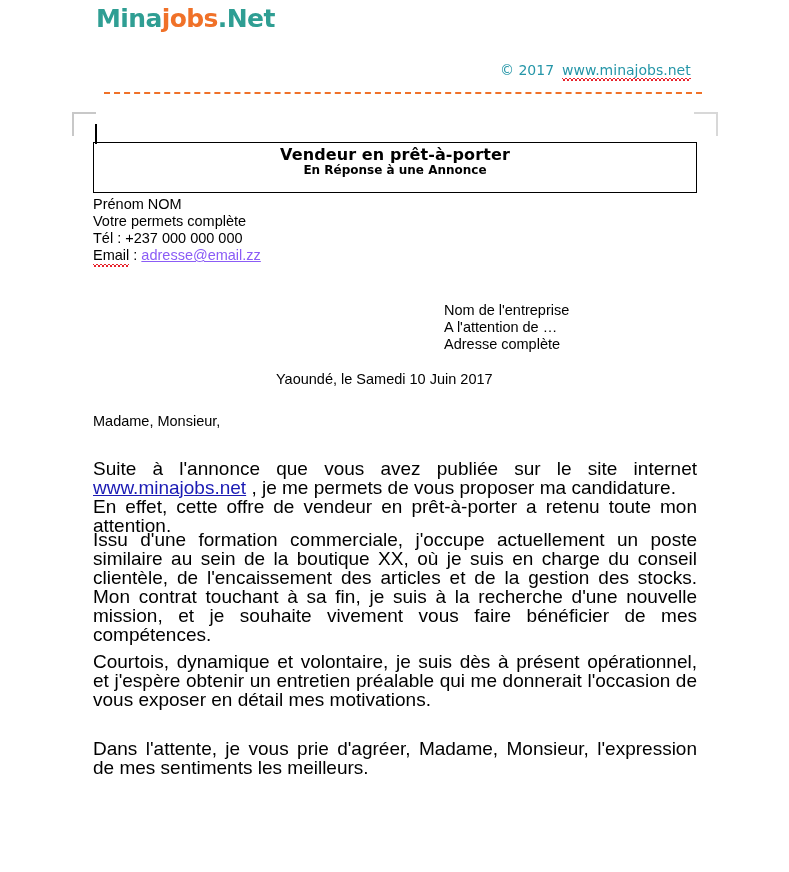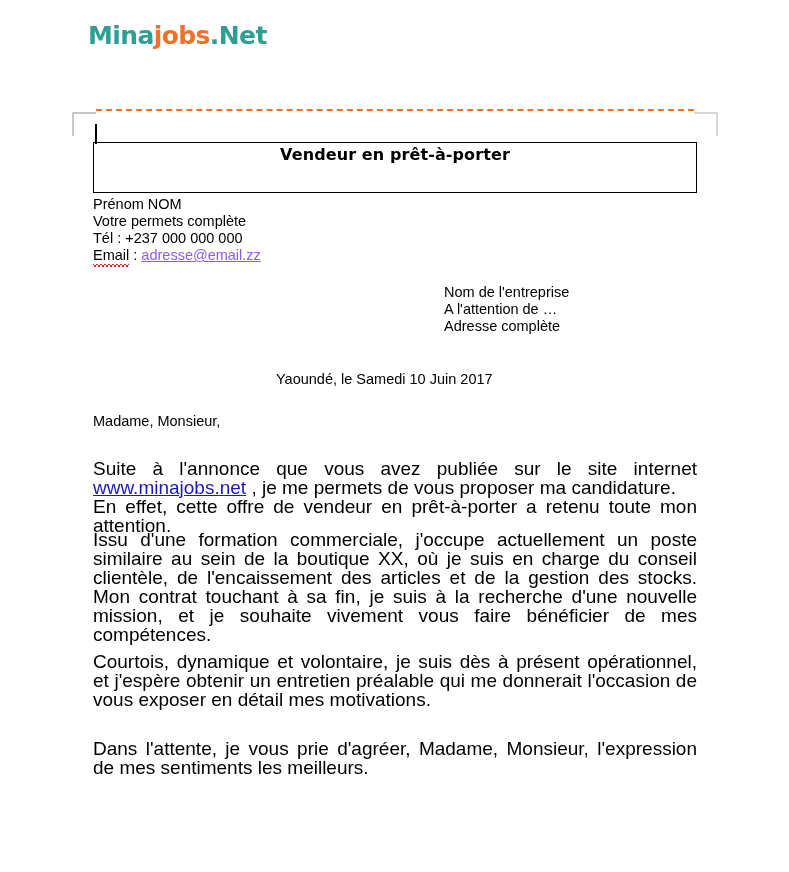--- a/index.html
+++ b/index.html
@@ -12,24 +12,23 @@
     background: #ffffff;
     font-family: "Liberation Sans", sans-serif;
     color: #000000;
     position: relative;
     overflow: hidden;
   }
 
   
   #header {
     position: absolute;
-    left: 0; top: 0;
+    left: 8px; top: 0;
     width: 702px;
     height: 100px;
-    margin-top: 17px;
   }
   #brand-logo {
     position: absolute;
     left: 88px;
     top: 4px;
     font-family: "DejaVu Sans", sans-serif;
     font-size: 25px;
     font-weight: bold;
     letter-spacing: -0.6px;
     white-space: nowrap;
@@ -171,21 +170,21 @@
       linear-gradient(45deg, transparent 46%, #e8212a 46%, #e8212a 56%, transparent 56%),
       linear-gradient(-45deg, transparent 46%, #e8212a 46%, #e8212a 56%, transparent 56%);
     background-size: 4px 4px;
     background-repeat: repeat-x;
   }
   .mail-link {
     color: #8b5cf6;
     text-decoration: underline;
   }
 
-  #recipient-block { left: 444px; top: 284px; }
+  #recipient-block { left: 444px; top: 302px; }
   #recipient-block div { white-space: nowrap; }
 
   #place-date { left: 276px; top: 371px; white-space: nowrap; }
 
   #salutation { left: 93px; top: 413px; white-space: nowrap; }
 
   .para {
     position: absolute;
     left: 93px;
     width: 604px;
@@ -220,30 +219,34 @@
 </head>
 <body>
 
 <div id="header">
 
   <div id="brand-logo">
     <span class="logo-teal">Mina</span><span class="logo-orange">jobs</span><span class="logo-teal">.Net</span>
   </div>
 
 
+  <div id="copyright-line">
+    <span>© 2017</span><span id="copyright-url">www.minajobs.net</span>
+  </div>
 
   <div id="header-rule"></div>
 </div>
 
 <div class="corner-mark" id="corner-left"></div>
 <div class="corner-mark" id="corner-right"></div>
 <div id="text-cursor"></div>
 
 <div id="title-box">
   <div id="job-title">Vendeur en prêt-à-porter</div>
+  <div id="job-subtitle">En Réponse à une Annonce</div>
 </div>
 
 <div id="letter">
 
   <div class="blk" id="sender-block">
     <div>Prénom NOM</div>
     <div>Votre permets complète</div>
     <div>Tél : +237 000 000 000</div>
     <div><span class="spell-error">Email</span><span> : </span><span class="mail-link">adresse@email.zz</span></div>
   </div>

